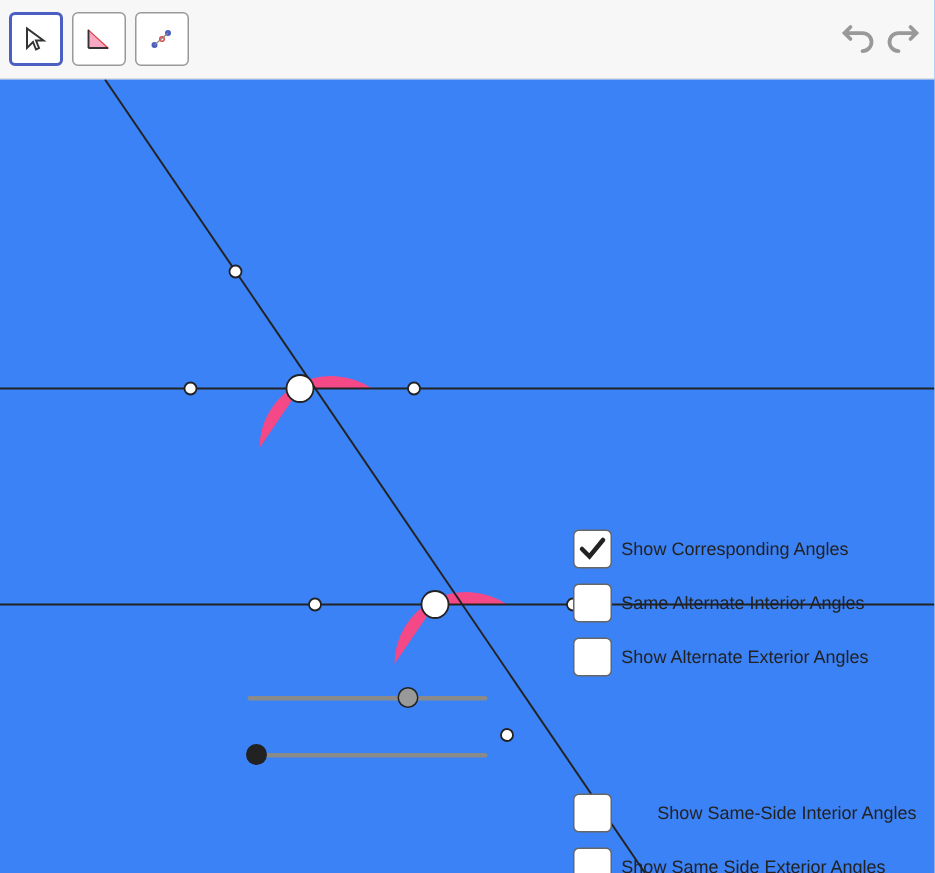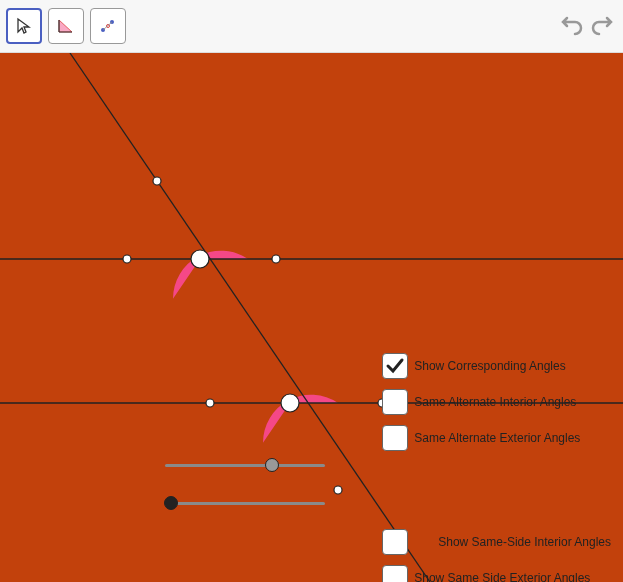--- a/index.html
+++ b/index.html
@@ -31,21 +31,21 @@
       align-items: center;
       justify-content: center;
       cursor: pointer;
     }
     .tool-btn.active { border: 2px solid #4a5fc1; }
     .undo-redo { position: absolute; right: 8px; display: flex; gap: 4px; }
     .undo-redo-btn { width: 26px; height: 26px; display: flex; align-items: center; justify-content: center; cursor: pointer; }
     .canvas {
       position: absolute;
       top: 53px; left: 0; right: 0; bottom: 0;
-      background: #c2410c;
+      background: #3b82f6;
     }
     .geometry { position: absolute; top: 0; left: 0; }
     .control-panel {
       position: absolute;
       right: 12px;
       top: 295px;
       font-size: 12px;
       color: #222;
     }
     .check-row {
@@ -166,21 +166,21 @@
           </svg>
         </div>
         <span>Show Corresponding Angles</span>
       </div>
       <div class="check-row">
         <div class="cbox"></div>
         <span>Same Alternate Interior Angles</span>
       </div>
       <div class="check-row">
         <div class="cbox"></div>
-        <span>Same Alternate Exterior Angles</span>
+        <span>Show Alternate Exterior Angles</span>
       </div>
       <div class="check-row gap-above">
         <div class="cbox"></div>
         <span>Show Same-Side Interior Angles</span>
       </div>
       <div class="check-row">
         <div class="cbox"></div>
         <span>Show Same Side Exterior Angles</span>
       </div>
     </div>

